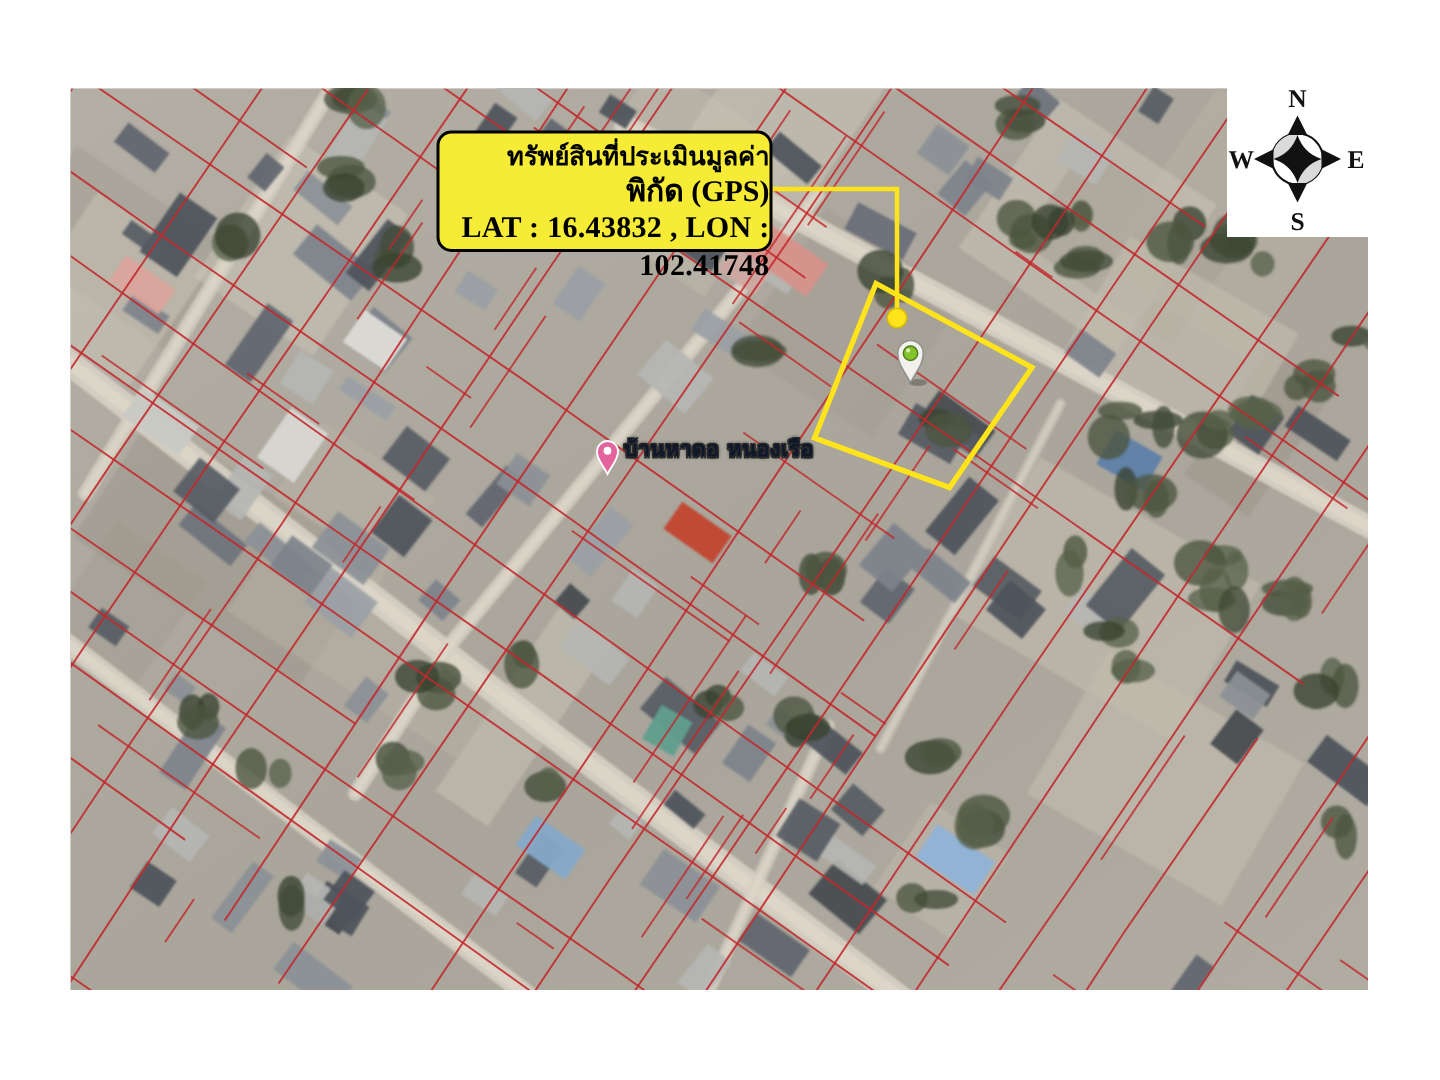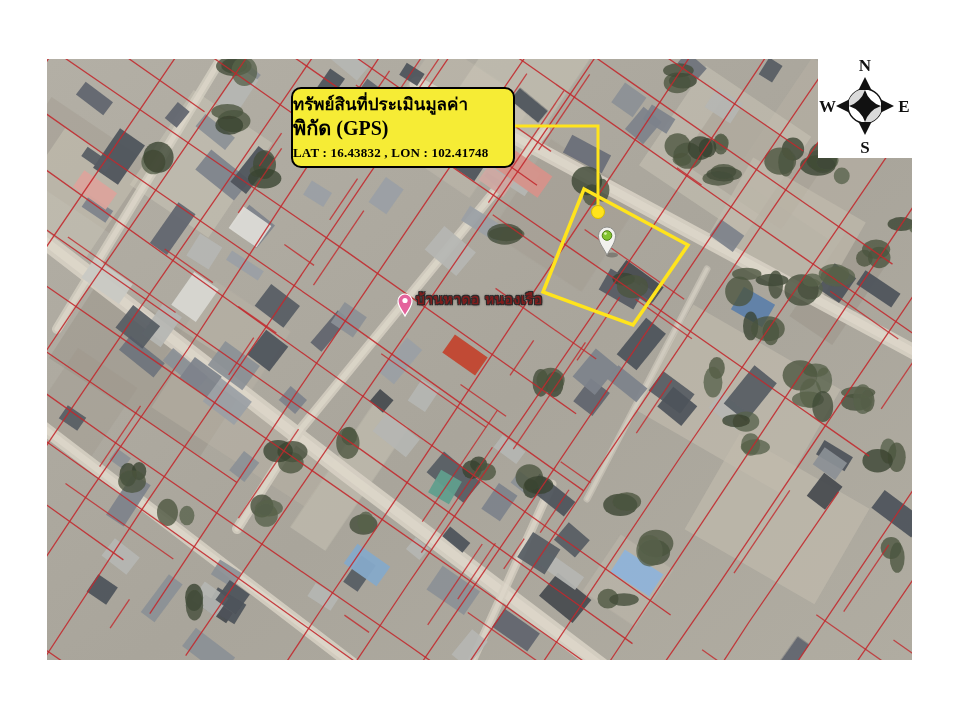--- a/index.html
+++ b/index.html
@@ -2,27 +2,27 @@
 <html><head>
 <meta charset="utf-8">
 <style>
   html,body{margin:0;padding:0;}
   .page{position:relative;width:960px;height:720px;background:#ffffff;overflow:hidden;
         font-family:"Liberation Sans","DejaVu Sans",sans-serif;}
   .map{position:absolute;left:47px;top:59px;width:865px;height:601px;background:#aba79d;overflow:hidden;}
   .map svg{position:absolute;left:0;top:0;}
   
   .callout{position:absolute;left:244px;top:28px;width:224px;height:81px;background:#F6EC35;
-           border:2.5px solid #000;border-radius:10px;box-sizing:border-box;text-align:left;
+           border:2.5px solid #000;border-radius:10px;box-sizing:border-box;text-align:right;
            font-family:"Liberation Serif","DejaVu Sans",serif;color:#000;z-index:5;}
   .callout .c1{font-size:17px;font-weight:bold;line-height:25px;margin-top:3px;}
   .callout .c2{font-size:20px;font-weight:bold;line-height:23px;}
-  .callout .c3{font-size:13px;font-weight:bold;line-height:25px;letter-spacing:.2px;}
+  .callout .c3{font-size:20px;font-weight:bold;line-height:25px;letter-spacing:.2px;}
   
-  .place-label{position:absolute;left:369px;top:229px;font-size:14px;font-weight:bold;color:#7f1d1d;
+  .place-label{position:absolute;left:369px;top:229px;font-size:14px;font-weight:bold;color:#0f172a;
       white-space:nowrap;letter-spacing:.4px;z-index:4;font-family:"DejaVu Sans",sans-serif;
       text-shadow:-1px -1px 0 #2b2b2b,1px -1px 0 #2b2b2b,-1px 1px 0 #2b2b2b,1px 1px 0 #2b2b2b,0 0 3px #000;}
   
   .compass{position:absolute;left:818px;top:56px;width:94px;height:102px;background:#ffffff;z-index:6;
            font-family:"Liberation Serif",serif;color:#111;}
   .compass .lt{position:absolute;font-size:17px;font-weight:bold;line-height:17px;}
   .compass .n{left:0;right:0;top:1px;text-align:center;}
   .compass .s{left:0;right:0;bottom:2px;text-align:center;}
   .compass .w{left:1px;top:42px;width:16px;text-align:center;}
   .compass .e{right:0px;top:42px;width:16px;text-align:center;}

